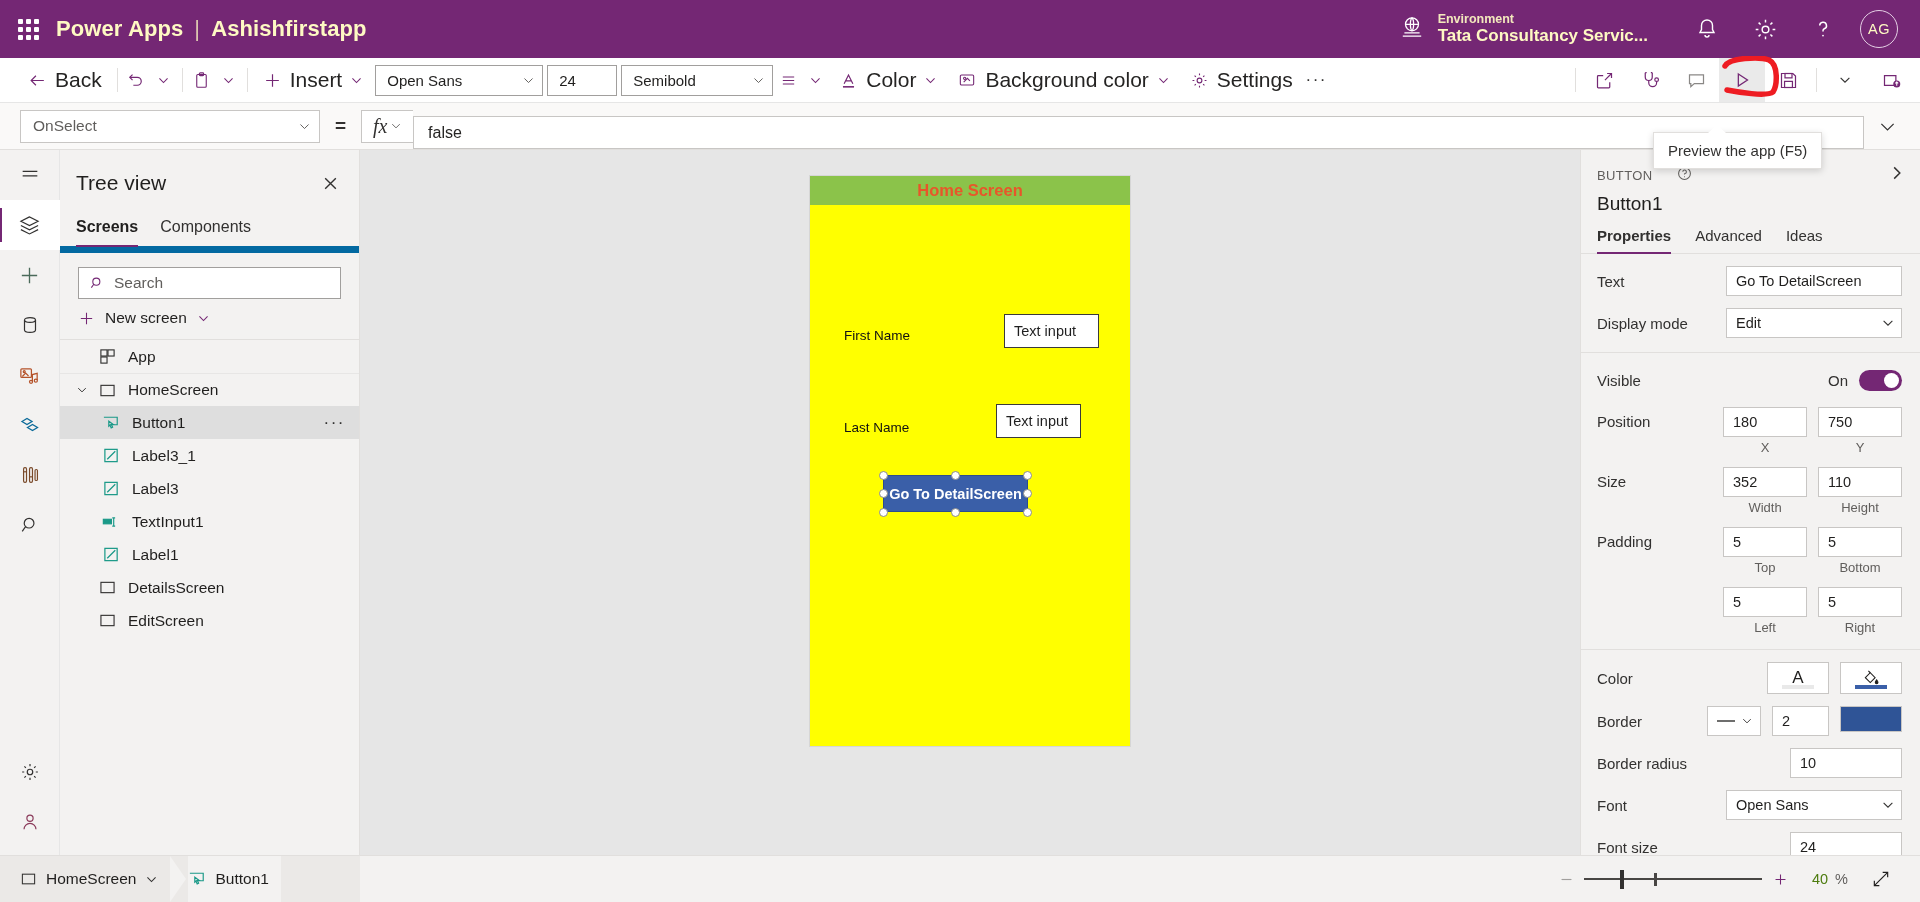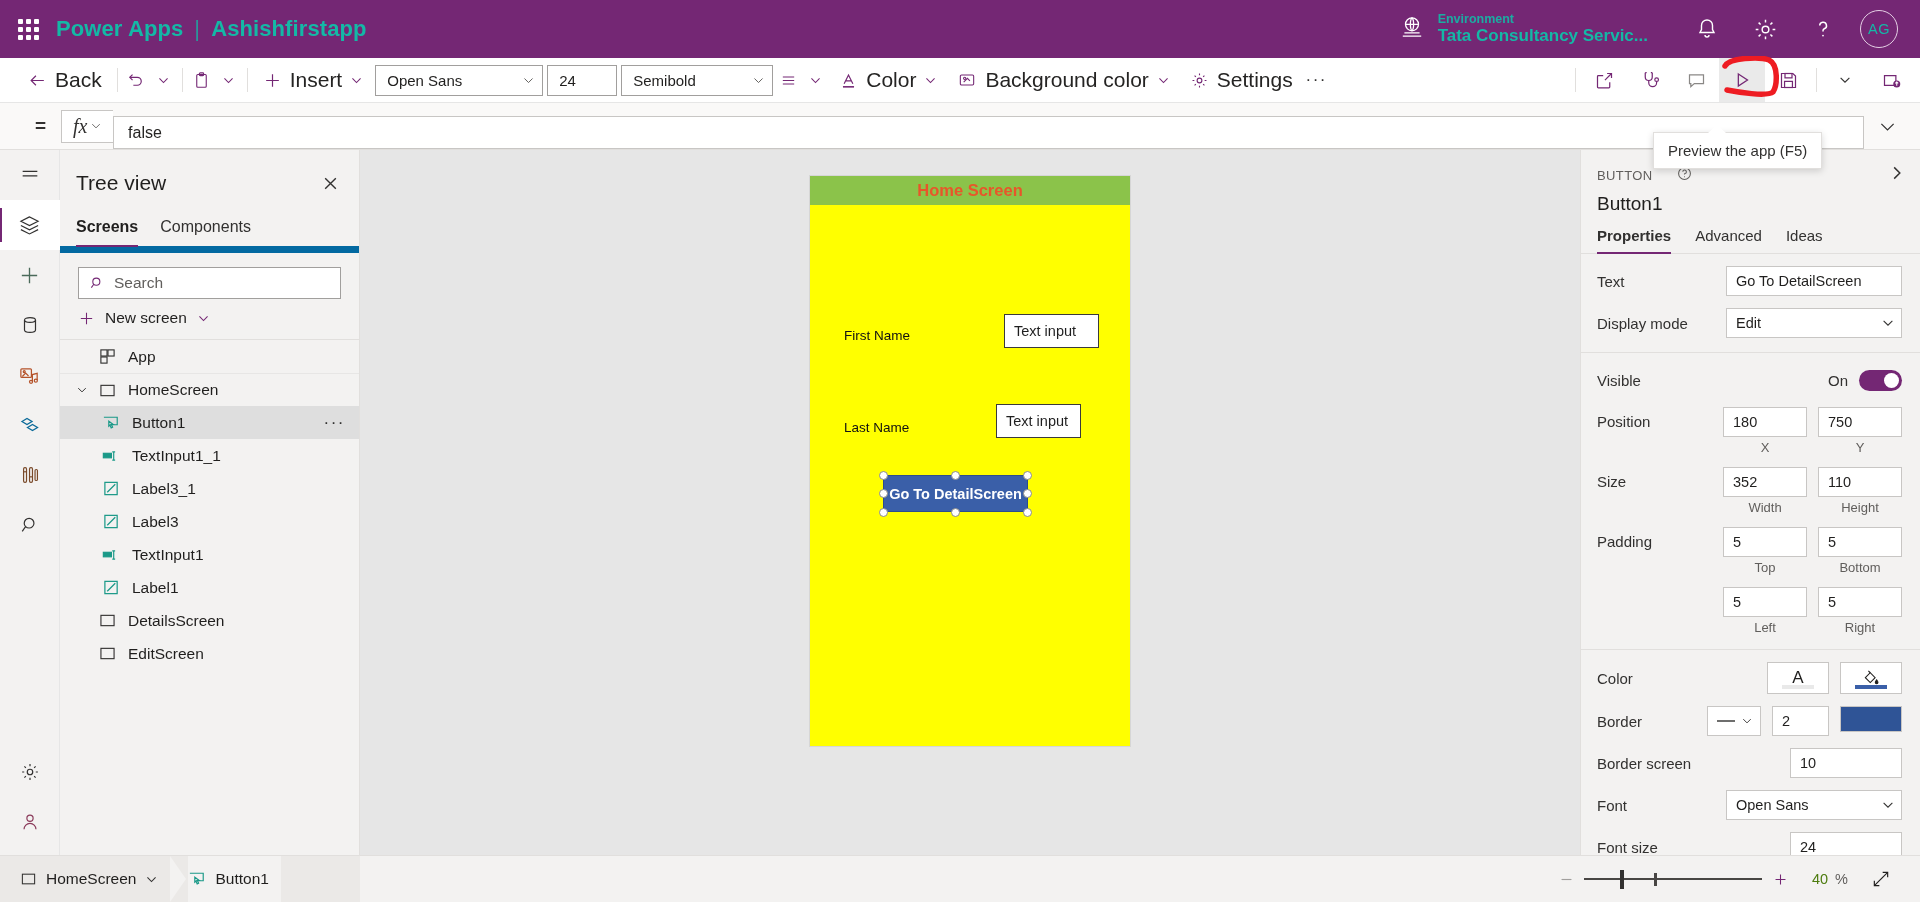--- a/index.html
+++ b/index.html
@@ -5,21 +5,21 @@
   * { box-sizing: border-box; margin: 0; padding: 0; }
   html, body {
     width: 1920px; height: 902px;
     font-family: "Liberation Sans", sans-serif;
     background: #f3f2f1; overflow: hidden;
   }
   .app { position: relative; width: 1920px; height: 902px; display: flex; flex-direction: column; }
 
   
   .topbar {
-    height: 58px; background: #742774; color: #14b8a6;
+    height: 58px; background: #742774; color: #fef9c3;
     display: flex; align-items: center; flex: 0 0 58px;
   }
   .waffle { width: 56px; display: flex; align-items: center; justify-content: center; cursor: pointer; }
   .waffle-grid { display: grid; grid-template-columns: repeat(3, 5px); grid-gap: 3px; }
   .waffle-grid i { width: 5px; height: 5px; background: #fff; border-radius: 1px; display: block; }
   .brand { font-size: 22px; font-weight: 600; letter-spacing: .1px; display: flex; align-items: center; gap: 11px; white-space: nowrap; }
   .brand .sep { font-weight: 300; opacity: .75; }
   .brand .appname { font-weight: 600; }
   .topbar-spacer { flex: 1; }
   .env { display: flex; align-items: center; gap: 13px; margin-right: 30px; }
@@ -428,20 +428,26 @@
 
   <svg class="redcircle" viewBox="0 0 68 42">
     <path d="M10 10 C 14 2, 44 0, 54 4 C 64 9, 62 30, 58 36 C 52 41, 22 36, 12 34" fill="none" stroke="#ee1c22" stroke-width="5.5" stroke-linecap="round"></path>
   </svg>
 
   <div class="tooltip">
     <span>Preview the app (F5)</span>
   </div>
 
   <div class="fxbar">
+    <div class="prop-sel">
+      <span class="txt">OnSelect</span>
+      <svg width="13" height="13" viewBox="0 0 16 16" fill="none" stroke="#605e5c" stroke-width="1.2">
+          <path d="M3 5.5 8 10.5 13 5.5"></path>
+        </svg>
+    </div>
     <span class="eq">=</span>
     <div class="fx-box">
       <span class="fx-glyph">fx</span>
       <svg width="12" height="12" viewBox="0 0 16 16" fill="none" stroke="#605e5c" stroke-width="1.2">
           <path d="M3 5.5 8 10.5 13 5.5"></path>
         </svg>
     </div>
     <div class="fx-input">
       <span>false</span>
     </div>
@@ -586,29 +592,20 @@
           <span class="ticon">
             <svg width="18" height="16" viewBox="0 0 20 18" fill="none" stroke="#1a9988" stroke-width="1.3">
               <path d="M2 2.5h15v8.5H9"></path>
                 <path d="M7.5 7v5.6l1.4-1.3 1.3 3.2 1.6-.7-1.3-3.1h2z"></path>
             </svg>
           </span>
           <span>Button1</span>
           <span class="ellip">···</span>
         </div>
 
-        <div class="tnode lvl1">
-          <span class="ticon">
-            <svg width="18" height="14" viewBox="0 0 20 14" fill="none" stroke="#1a9988" stroke-width="1.3">
-              <rect x="1.5" y="4" width="9" height="5" fill="#1a9988"></rect>
-              <path d="M13 2.5v9M11.4 2.5h3.2M11.4 11.5h3.2"></path>
-            </svg>
-          </span>
-          <span>TextInput1_1</span>
-        </div>
 
         <div class="tnode lvl1">
           <span class="ticon">
             <svg width="17" height="17" viewBox="0 0 18 18" fill="none" stroke="#1a9988" stroke-width="1.3">
               <rect x="2" y="2.5" width="13" height="13"></rect>
                 <path d="M4.5 13 13 4.5"></path>
             </svg>
           </span>
           <span>Label3_1</span>
         </div>
@@ -827,21 +824,21 @@
                   </svg>
                 <svg width="12" height="12" viewBox="0 0 16 16" fill="none" stroke="#323130" stroke-width="1.2">
                     <path d="M3 5.5 8 10.5 13 5.5"></path>
                   </svg>
               </span>
               <span class="pinput" style="width:57px">2</span>
               <span class="colorchip" style="background:#2f5496"></span>
             </span>
           </div>
           <div class="prow">
-            <span class="plabel">Border screen</span>
+            <span class="plabel">Border radius</span>
             <span class="pinput" style="width:112px">10</span>
           </div>
           <div class="prow">
             <span class="plabel">Font</span>
             <span class="pselect">
               <span class="txt">Open Sans</span>
               <svg width="14" height="14" viewBox="0 0 16 16" fill="none" stroke="#323130" stroke-width="1.2">
                   <path d="M3 5.5 8 10.5 13 5.5"></path>
                 </svg>
             </span>

